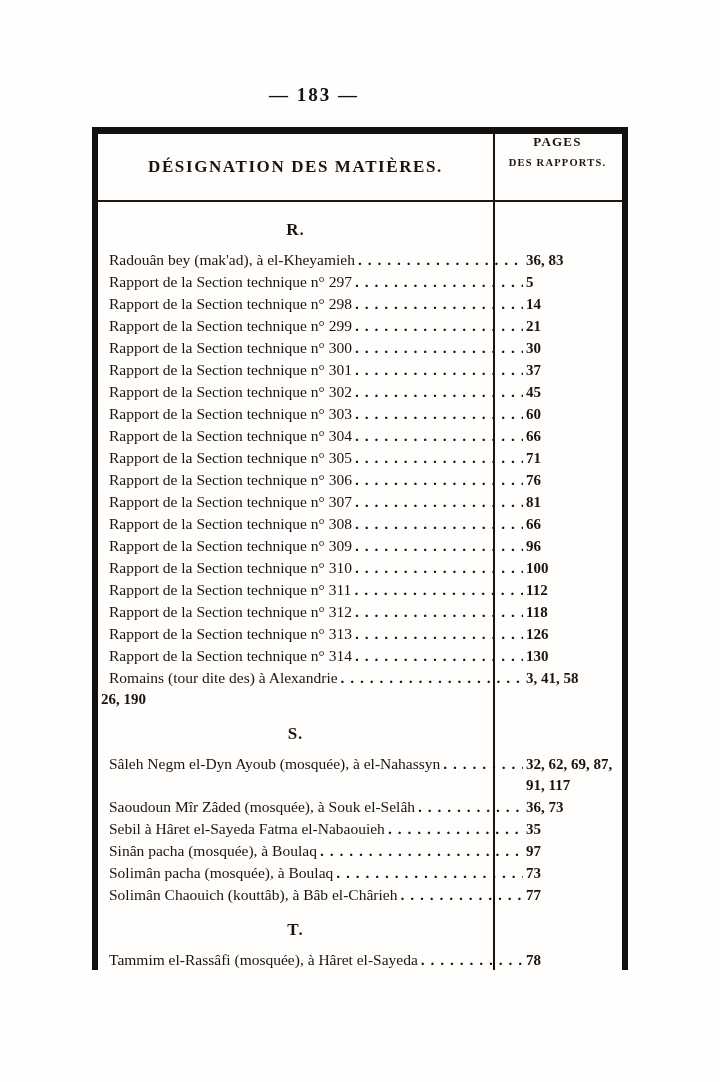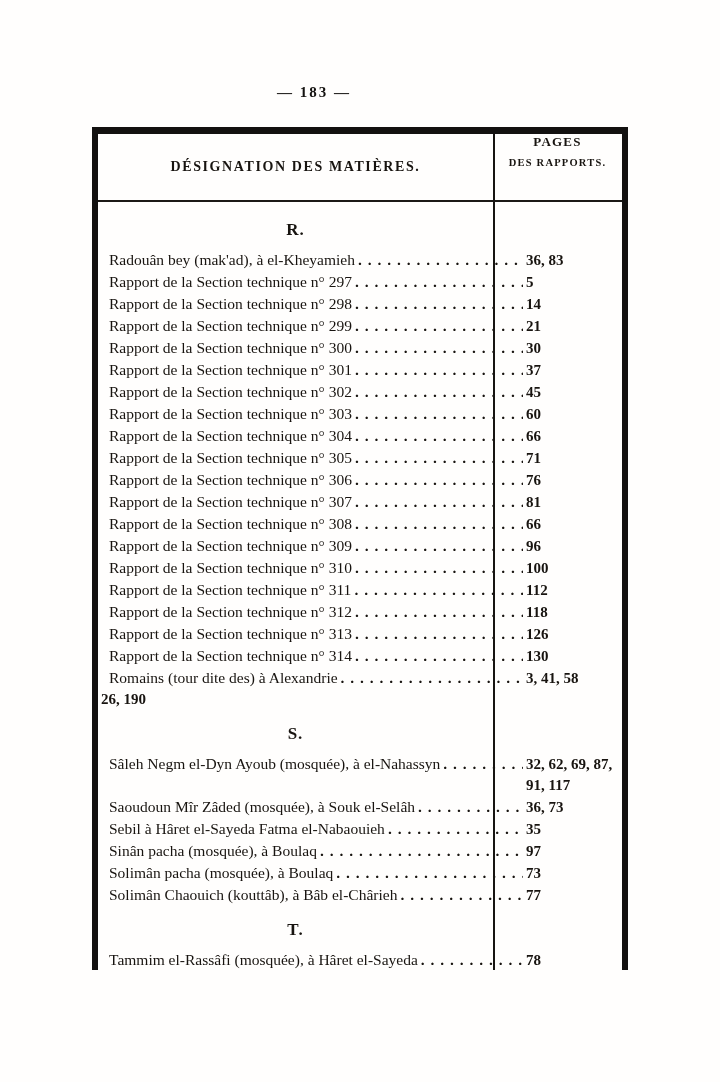--- a/index.html
+++ b/index.html
@@ -16,21 +16,21 @@
     color: #181410;
     font-family: "Liberation Serif", "DejaVu Serif", serif;
     overflow: hidden;
   }
   .page-number {
     position: absolute;
     top: 84px;
     left: 0;
     right: 92px;
     text-align: center;
-    font-size: 15px;
+    font-size: 19px;
     font-weight: bold;
     letter-spacing: 2px;
     color: #141210;
   }
   .toc-table {
     position: absolute;
     left: 92px;
     top: 127px;
     width: 536px;
     height: 843px;
@@ -51,21 +51,21 @@
     display: flex;
     height: 66px;
     border-bottom: 2px solid #1c1916;
   }
   .th-left {
     width: 395px;
     display: flex;
     align-items: center;
     justify-content: center;
     font-weight: bold;
-    font-size: 14px;
+    font-size: 17px;
     letter-spacing: 1.6px;
   }
   .th-right {
     flex: 1;
     display: flex;
     flex-direction: column;
     align-items: center;
     font-weight: bold;
   }
   .th-right .line1 { font-size: 13px; letter-spacing: 1.2px; }

